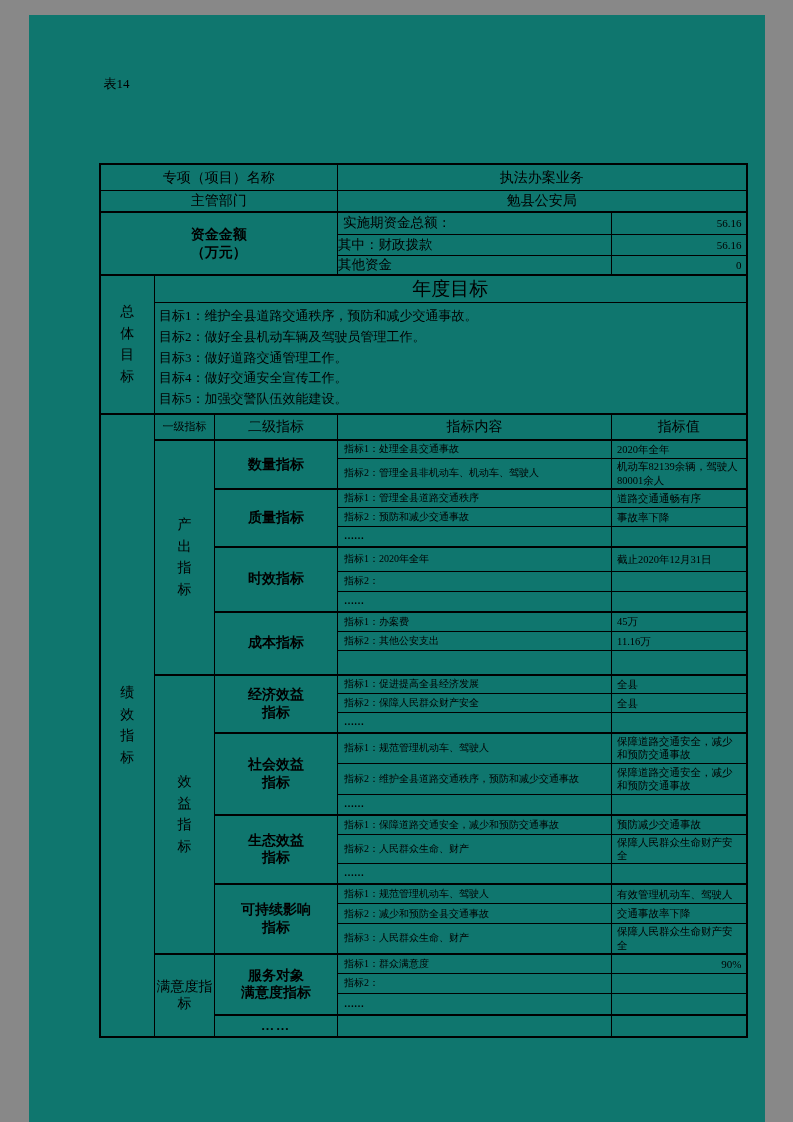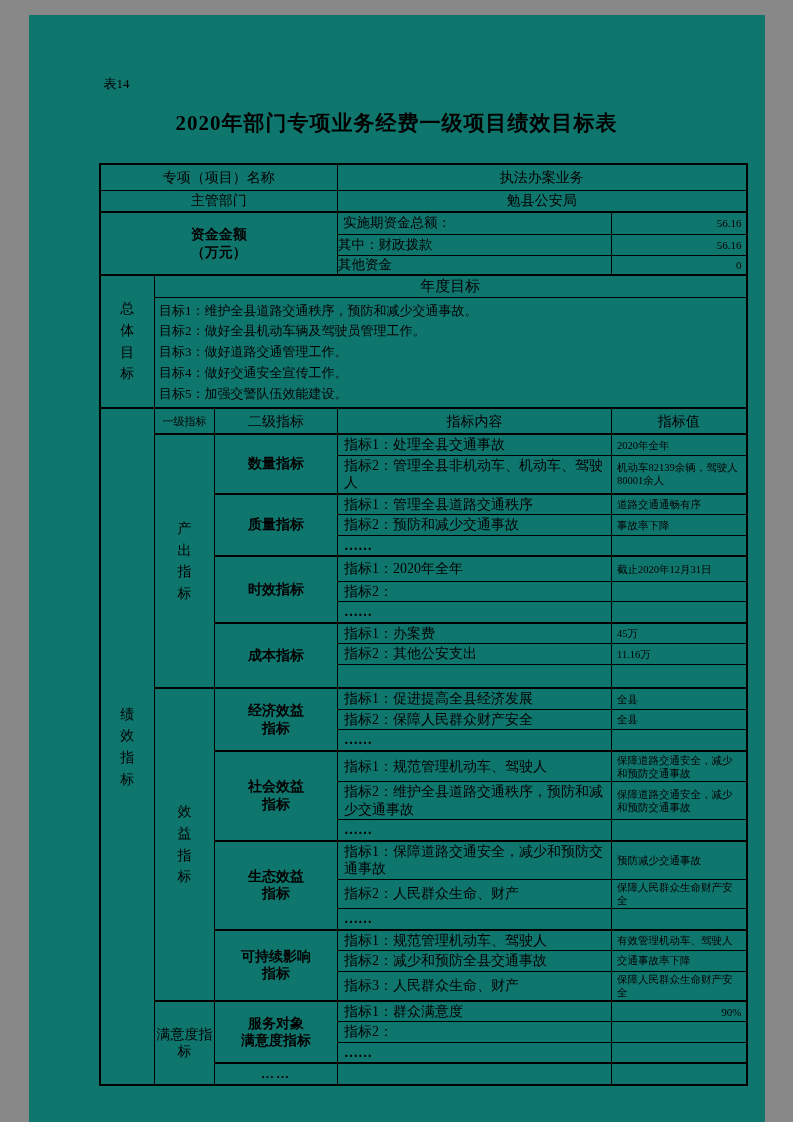--- a/index.html
+++ b/index.html
@@ -10,37 +10,36 @@
              font-size:21px;font-weight:bold;letter-spacing:1px;}
   table.main{position:absolute;left:70px;top:148px;width:647px;
              border-collapse:collapse;table-layout:fixed;}
   td{border:1px solid #000;padding:0;vertical-align:middle;overflow:hidden;}
   table.main{border:2px solid #000;padding-left:21px;}
   tr.sg>td{border-top:2px solid #000;}
   .lbl{font-size:14px;text-align:center;line-height:1.25;}
   .lbl-sm{font-size:11px;text-align:center;}
   .pre{white-space:pre-line;font-weight:bold;}
   .vert{font-size:14px;text-align:center;white-space:pre-line;line-height:1.55;}
-  .content{font-size:14px;text-align:left;padding:1px 3px 1px 6px;line-height:1.25;}
+  .content{font-size:10px;text-align:left;padding:1px 3px 1px 6px;line-height:1.25;}
   .val{font-size:10.5px;text-align:left;padding:1px 3px 1px 5px;line-height:1.25;}
   .val-r{font-size:11px;text-align:right;padding:1px 4px 1px 2px;}
   .money-lbl-left{font-size:13.5px;text-align:left;padding-left:5px;}
   .money-lbl{font-size:13.5px;text-align:left;}
   .goals{font-size:13px;text-align:left;vertical-align:middle;
          padding:3px 4px 3px 4px;line-height:1.6;white-space:pre-line;}
-  .annual{font-size:15px;text-align:center;}
+  .annual{font-size:19px;text-align:center;}
   .dots{font-weight:bold;}
   .dots-big{font-size:13px;font-weight:bold;text-align:center;letter-spacing:2px;}
 </style>
 </head>
 <body>
 
 <div id="page">
   <div id="doc-label">表14</div>
-  <div id="doc-title">2020年部门专项业务经费一级项目绩效目标表</div>
 
   <table class="main">
     <colgroup>
       <col style="width:55px">
         <col style="width:60px">
         <col style="width:123px">
       <col style="width:274px">
         <col style="width:135px">
     </colgroup>
 

